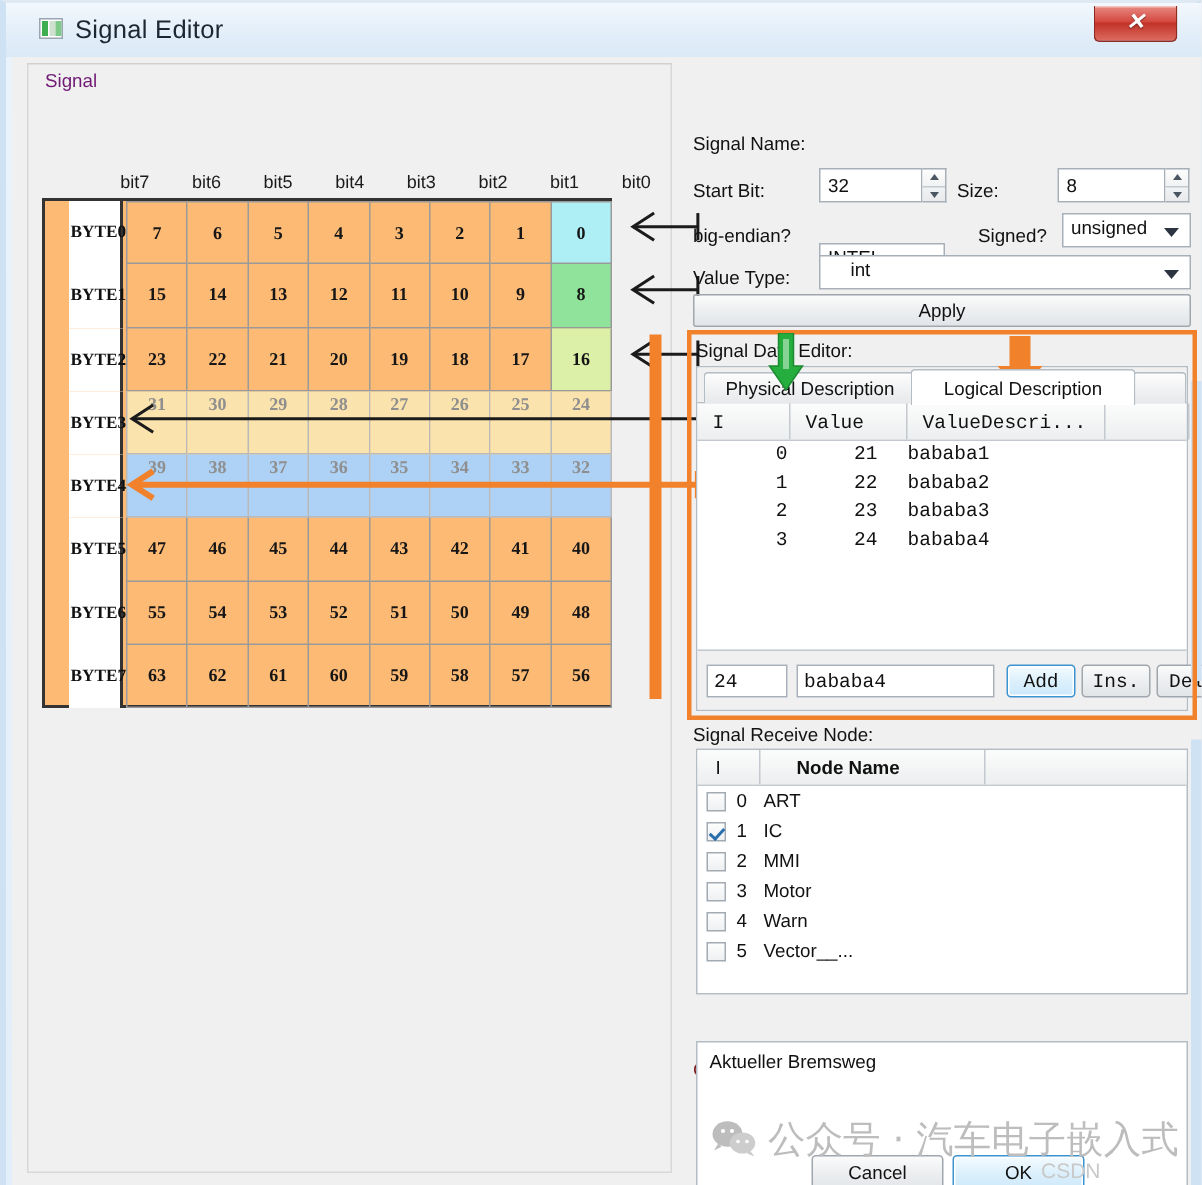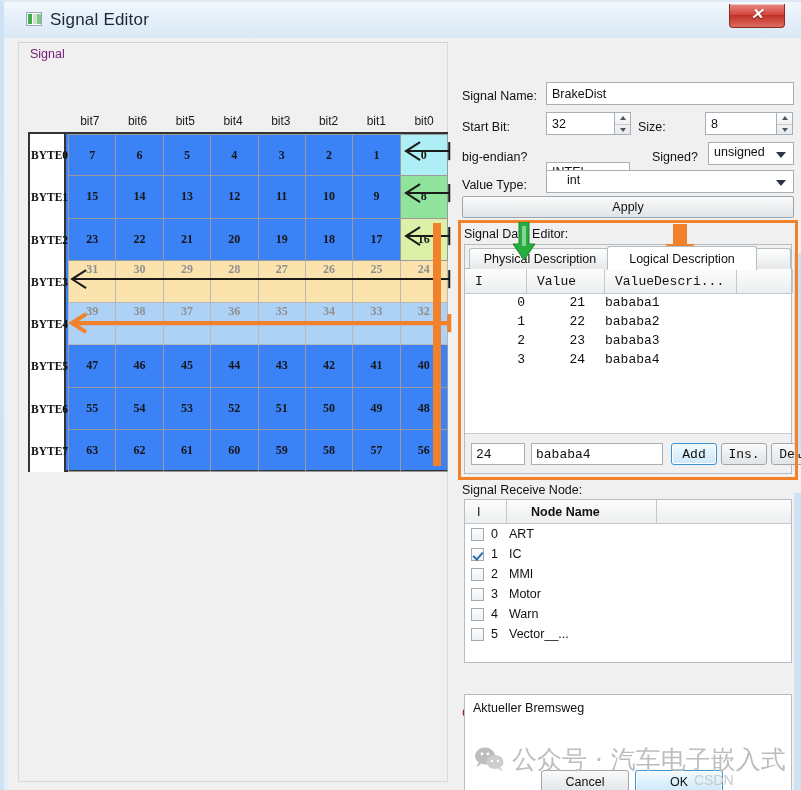--- a/index.html
+++ b/index.html
@@ -70,23 +70,24 @@
     background:#f0f0f0;padding:0 4px;
   }
 
   
   #bit-head{position:absolute;left:20px;top:76px;width:420px;height:16px;}
   #bit-head span{
     position:absolute;top:0;width:52px;text-align:center;
     font-size:12px;color:#1b1b1b;
   }
   #bit-matrix{
-    position:absolute;left:20px;top:94px;width:420px;height:340px;
+    position:absolute;left:20px;top:94px;width:380px;height:340px;
     border:2px solid #333;border-right:none;box-sizing:border-box;
-    background:#3b82f6;
+    background:#fdba74;
+    padding-left:16px;
   }
   .byte-row{position:relative;height:42.25px;box-sizing:border-box;}
   .byte-label{
     position:absolute;left:0;top:0;width:36px;height:100%;
     display:flex;align-items:center;justify-content:flex-start;
     padding-left:1px;
     font-size:11.5px;font-weight:bold;color:#111;
     background:#fff;border-right:2px solid #333;box-sizing:border-box;
     font-family:"Liberation Serif", serif;
   }
@@ -485,21 +486,20 @@
             <div class="cell">58</div>
             <div class="cell">57</div>
             <div class="cell">56</div>
           </div>
         </div>
       </div>
 
     <div id="matrix-orange"></div>
 
     <div class="f-label" style="left:454px;top:51px;">Signal Name:</div>
-    <input class="f-input" style="left: 538px; top: 44px; width: 248px; height: 23px;" value="BrakeDist">
 
     <div class="f-label" style="left:454px;top:82px;">Start Bit:</div>
     <input class="f-input" style="left: 538px; top: 74px; width: 69px; height: 23px;" value="32">
     <div class="f-spin" style="left:607px;top:74px;height:23px;">
       <u class="up"></u>
         <u class="dn"></u>
     </div>
     <div class="f-label" style="left:630px;top:82px;">Size:</div>
     <input class="f-input" style="left: 697px; top: 74px; width: 72px; height: 23px;" value="8">
     <div class="f-spin" style="left:769px;top:74px;height:23px;">

